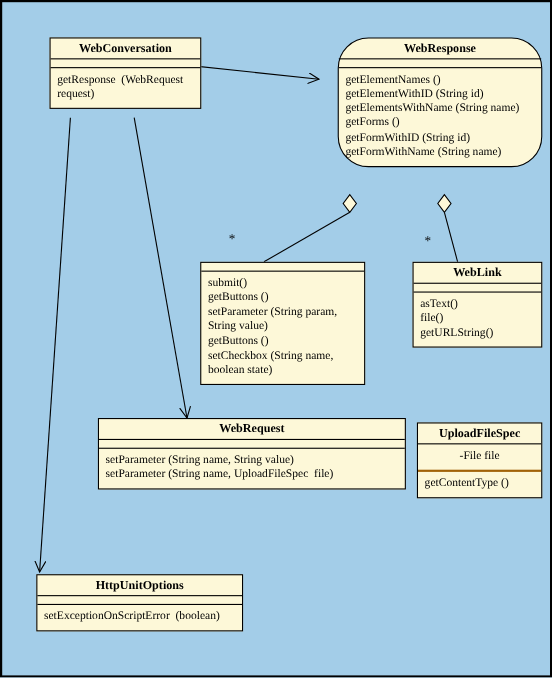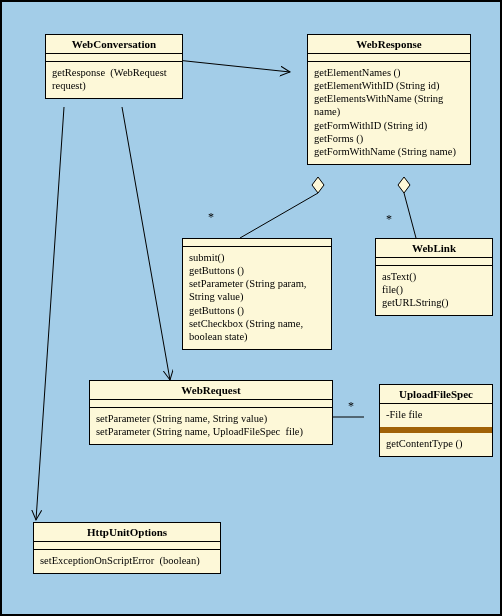--- a/index.html
+++ b/index.html
@@ -85,29 +85,29 @@
   <div class="mult" style="left:346px; top:397px;">*</div>
 
   <div class="uml" style="left:28px; top:32px; width:138px;">
     <div class="title">WebConversation</div>
     <div class="sep"></div>
     <div class="body">
       <div>getResponse  (WebRequest request)</div>
     </div>
   </div>
 
-  <div class="uml" style="left:290px; top:32px; width:164px;">
+  <div class="uml" style="left:290px; top:32px; width:186px;border-radius:28px;">
     <div class="title">WebResponse</div>
     <div class="sep"></div>
     <div class="body">
       <div>getElementNames ()</div>
       <div>getElementWithID (String id)</div>
       <div>getElementsWithName (String name)</div>
+      <div>getForms ()</div>
       <div>getFormWithID (String id)</div>
-      <div>getForms ()</div>
       <div>getFormWithName (String name)</div>
     </div>
   </div>
 
   <div class="uml" style="left:165px; top:236px; width:150px;">
     <div class="sep"></div>
     <div class="body">
       <div>submit()</div>
       <div>getButtons ()</div>
       <div>setParameter (String param, String value)</div>
@@ -119,32 +119,32 @@
   <div class="uml" style="left:358px; top:236px; width:118px;">
     <div class="title">WebLink</div>
     <div class="sep"></div>
     <div class="body">
       <div>asText()</div>
       <div>file()</div>
       <div>getURLString()</div>
     </div>
   </div>
 
-  <div class="uml" style="left:72px; top:378px; width:244px;">
+  <div class="uml" style="left:72px; top:378px; width:280px;">
     <div class="title">WebRequest</div>
     <div class="sep"></div>
     <div class="body">
       <div>setParameter (String name, String value)</div>
       <div>setParameter (String name, UploadFileSpec  file)</div>
     </div>
   </div>
 
   <div class="uml" style="left:362px; top:382px; width:114px;">
     <div class="title">UploadFileSpec</div>
-    <div class="body" style="border-bottom:6px solid #a16207;">
+    <div class="body" style="border-bottom:2px solid #a16207;text-align:center;">
       <div>-File file</div>
     </div>
     <div class="body">
       <div>getContentType ()</div>
     </div>
   </div>
 
   <div class="uml" style="left:16px; top:520px; width:188px;">
     <div class="title">HttpUnitOptions</div>
     <div class="sep"></div>

